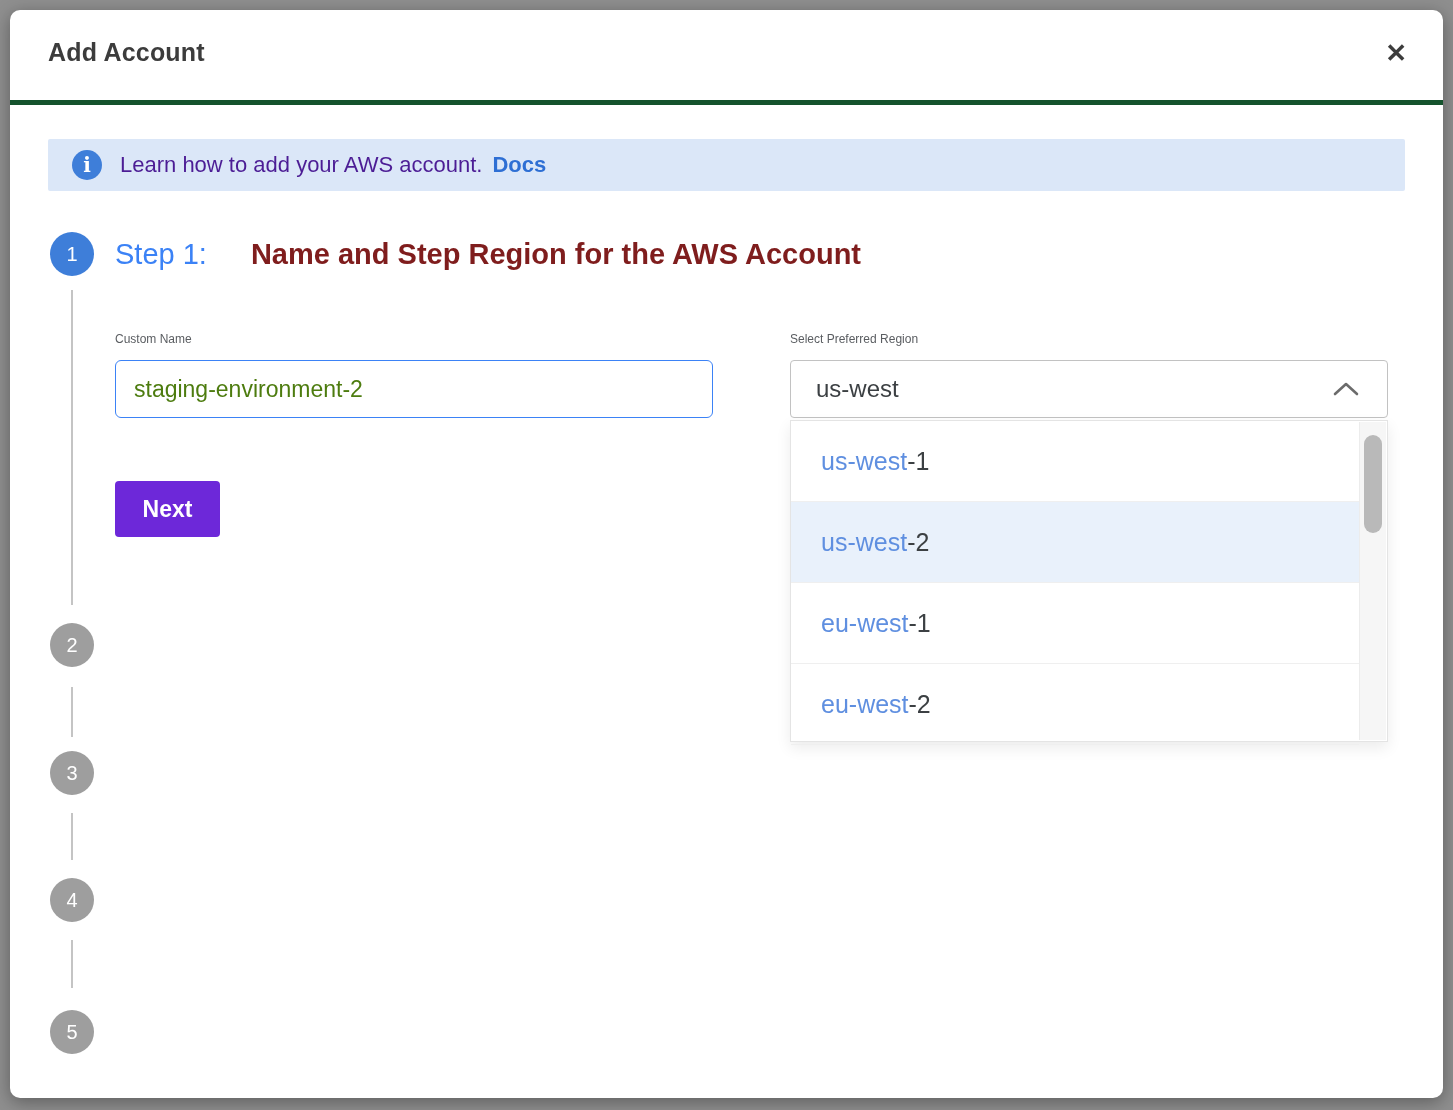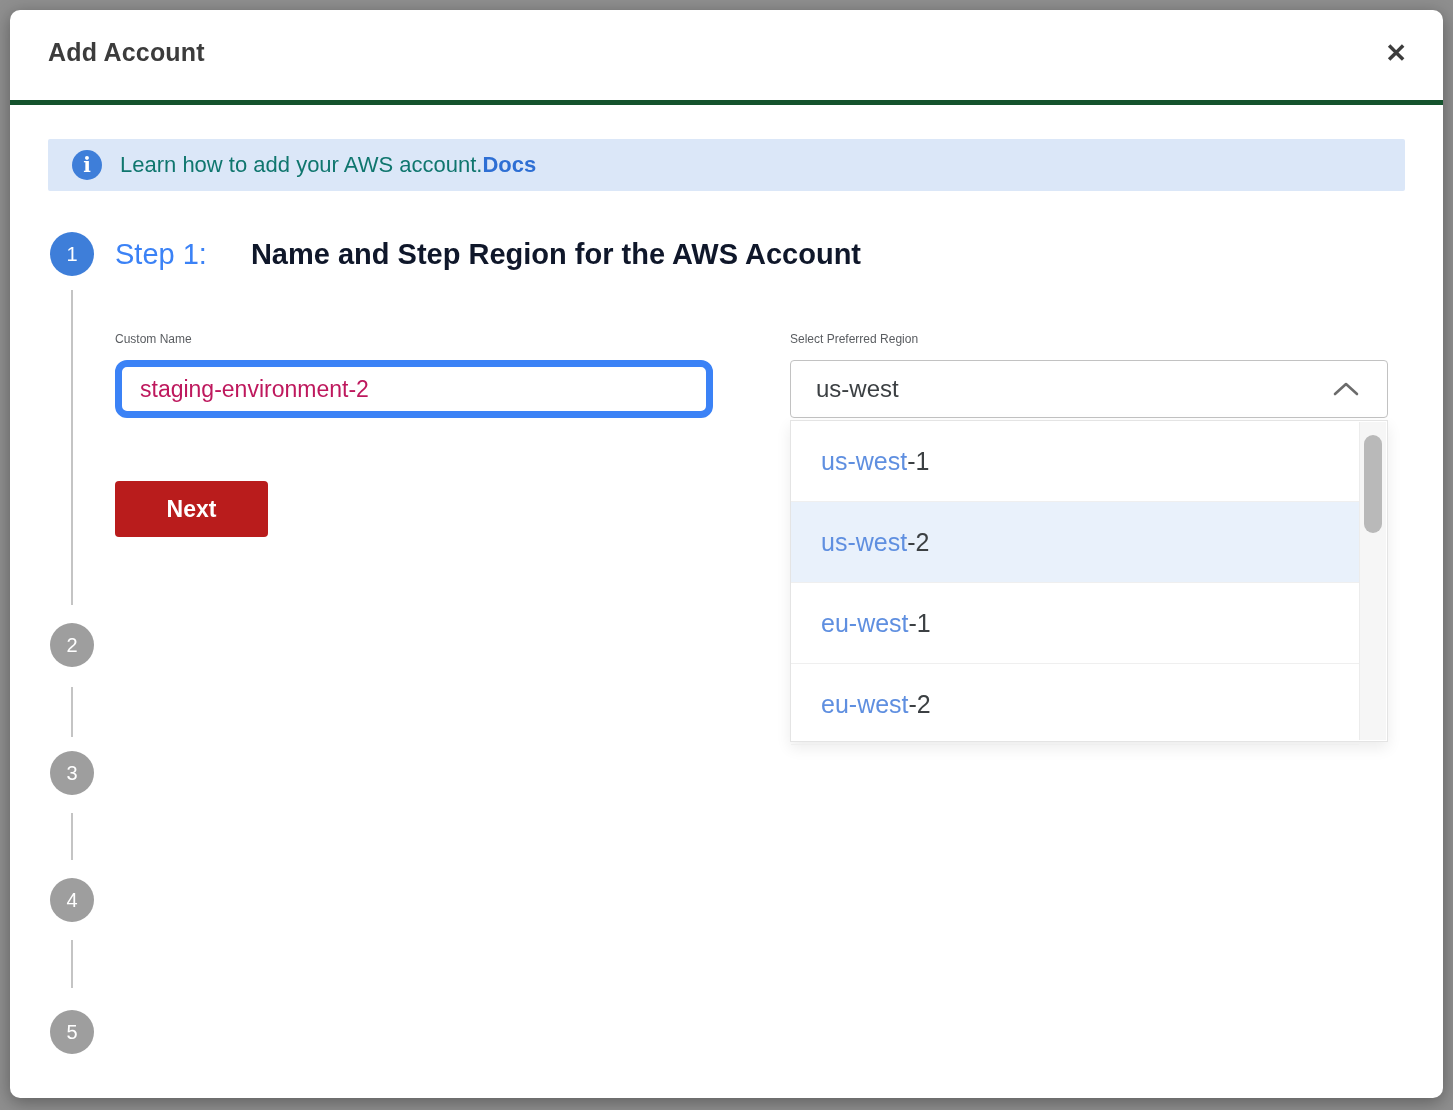--- a/index.html
+++ b/index.html
@@ -71,23 +71,24 @@
     font-weight: 700;
     font-size: 20px;
     line-height: 30px;
     text-align: center;
     margin-left: 24px;
     flex: 0 0 auto;
   }
   .banner-text {
     margin-left: 18px;
     font-size: 22px;
-    color: #0f766e;
+    color: #4c1d95;
   }
   .banner-link {
+    margin-left: 10px;
     font-size: 22px;
     font-weight: 700;
     color: #2e6fd4;
     cursor: pointer;
   }
   
   .step-circle {
     position: absolute;
     left: 40px;
     width: 44px;
@@ -110,50 +111,50 @@
     position: absolute;
     left: 105px;
     height: 40px;
     line-height: 40px;
     font-size: 29px;
     white-space: nowrap;
   }
   .step-prefix { font-weight: 400; }
   .step-title { font-weight: 700; margin-left: 14px; }
   .step-label.active .step-prefix { color: #3b82f6; }
-  .step-label.active .step-title  { color: #0f172a; margin-left: 44px; }
+  .step-label.active .step-title  { color: #7f1d1d; margin-left: 44px; }
   .step-label.inactive .step-prefix,
   .step-label.inactive .step-title { color: #9e9e9e; }
   
   .field-label {
     position: absolute;
     font-size: 12px;
     color: #5a5d61;
   }
   .text-input {
     position: absolute;
     box-sizing: border-box;
     width: 598px;
     height: 58px;
-    border: 7px solid #3b82f6;
-    border-radius: 12px;
+    border: 1px solid #3b82f6;
+    border-radius: 6px;
     font-family: "Liberation Sans", sans-serif;
     font-size: 23px;
-    color: #be185d;
+    color: #4d7c0f;
     padding: 0 0 0 18px;
     background: #ffffff;
     outline: none;
   }
   .next-btn {
     position: absolute;
     left: 105px;
     top: 471px;
-    width: 153px;
+    width: 105px;
     height: 56px;
-    background: #b91c1c;
+    background: #6d28d9;
     border: none;
     border-radius: 4px;
     color: #ffffff;
     font-family: "Liberation Sans", sans-serif;
     font-size: 23px;
     font-weight: 700;
     cursor: default;
   }
   
   .select-box {

